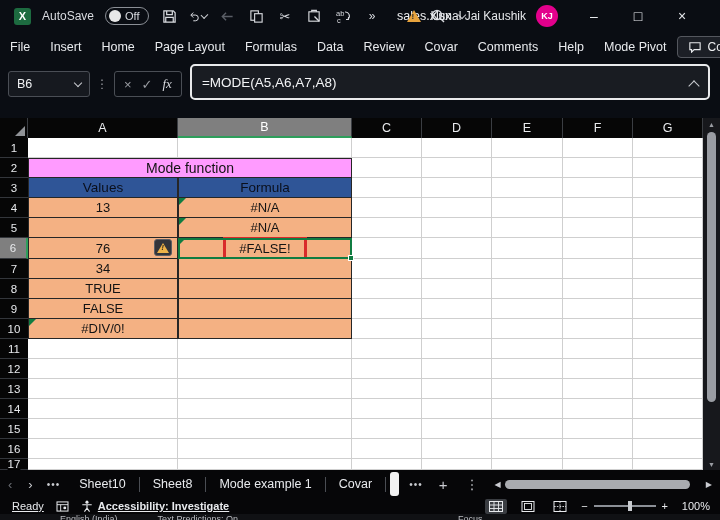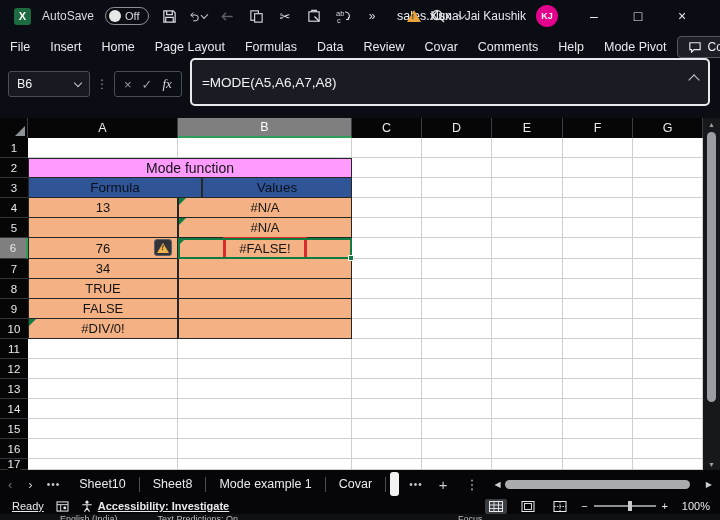--- a/index.html
+++ b/index.html
@@ -45,21 +45,21 @@
   
   .formulabar { position:absolute; left:0; top:62px; width:720px; height:44px;
     display:flex; align-items:center; background:#0a0d13; }
   .namebox { width:82px; height:26px; margin-left:8px; background:#16191f; border:1px solid #4a4e55;
     border-radius:3px; color:#f0f1f3; font-size:12.5px; display:flex; align-items:center; padding:0 8px; }
   .namebox .chev-s { margin-left:auto; }
   .vdots { color:#9a9da3; margin:0 6px; font-size:12px; }
   .fxgroup { display:flex; align-items:center; gap:10px; border:1px solid #4a4e55; border-radius:3px;
     height:26px; padding:0 9px; color:#9a9da3; font-size:13px; }
   .fx { font-family:"Liberation Serif", serif; font-style:italic; color:#d9dbe0; }
-  .formula-input { flex:1; height:48px; margin:0 10px 4px 8px; background:#191c22;
+  .formula-input { flex:1; height:36px; margin:0 10px 4px 8px; background:#191c22;
     border:2px solid #e9eaec; border-radius:5px; display:flex; align-items:center;
     color:#f2f3f5; font-size:13.5px; padding:0 10px; position:relative; }
   .collapse-chev { position:absolute; right:10px; width:8px; height:8px;
     border-right:1.5px solid #c9cbd0; border-bottom:1.5px solid #c9cbd0; transform:rotate(-135deg); top:16px;}
 
   
   .grid { position:absolute; left:0; top:118px; width:720px; height:352px; background:#fff; }
   .hrow { display:flex; height:20px; }
   .corner { width:28px; height:20px; background:#060606; position:relative; border-right:1px solid #3a3d42;}
   .corner i { position:absolute; right:2px; bottom:2px; width:0; height:0;
@@ -274,22 +274,22 @@
       <div class="c wM pink">Mode function</div>
       <div class="c wC"></div>
         <div class="c wD"></div>
       <div class="c wE"></div>
         <div class="c wF"></div>
       <div class="c wG"></div>
     </div>
 
     <div class="row">
       <div class="rn">3</div>
+      <div class="c wA blue">Values</div>
       <div class="c wB blue">Formula</div>
-      <div class="c wA blue">Values</div>
       <div class="c wC"></div>
         <div class="c wD"></div>
       <div class="c wE"></div>
         <div class="c wF"></div>
       <div class="c wG"></div>
     </div>
 
     <div class="row">
       <div class="rn">4</div>
       <div class="c wA orange">13</div>

